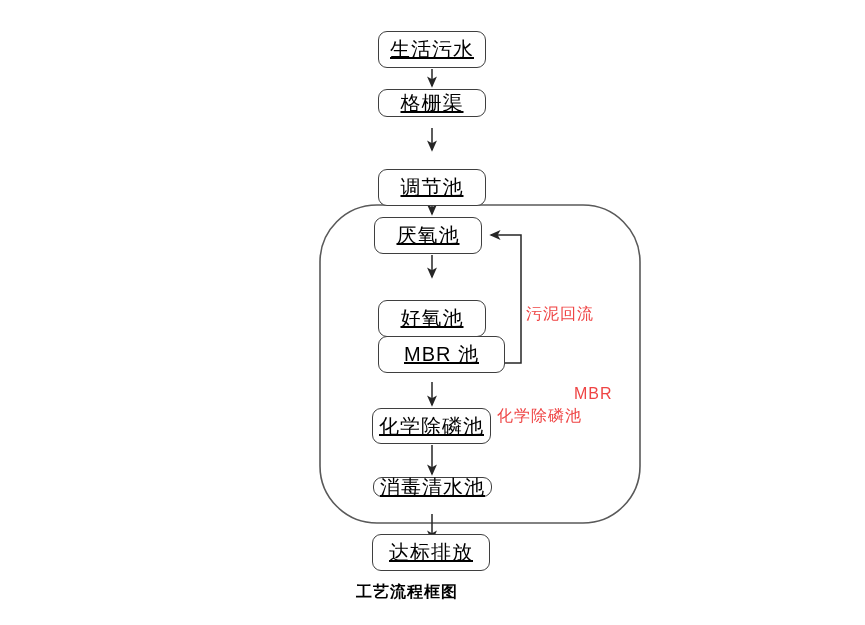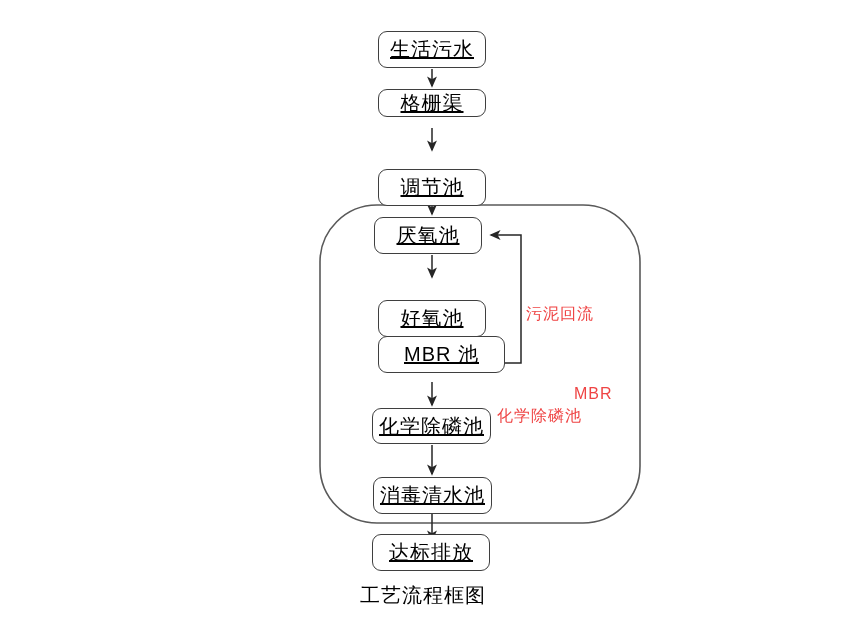--- a/index.html
+++ b/index.html
@@ -37,40 +37,40 @@
     white-space: nowrap;
     text-decoration: underline;
   }
   .n1 { left: 378px; top: 31px;  width: 108px; height: 37px; }
   .n2 { left: 378px; top: 89px;  width: 108px; height: 28px; }
   .n3 { left: 378px; top: 153px; width: 108px; height: 37px; margin-top: 16px; }
   .n4 { left: 374px; top: 217px; width: 108px; height: 37px; }
   .n5 { left: 378px; top: 280px; width: 108px; height: 37px; margin-top: 20px; }
   .n6 { left: 378px; top: 336px; width: 127px; height: 37px; }
   .n7 { left: 372px; top: 408px; width: 119px; height: 36px; }
-  .n8 { left: 373px; top: 477px; width: 119px; height: 37px; }
+  .n8 { left: 373px; top: 477px; width: 119px; height: 20px; }
   .n9 { left: 372px; top: 534px; width: 118px; height: 37px; }
   .float-label {
     position: absolute;
     color: #ef4444;
     font-size: 16px;
     letter-spacing: 1px;
     white-space: nowrap;
   }
   .lbl-sludge { left: 526px; top: 304px; }
   .lbl-mbr-1  { left: 538px; top: 385px; margin-left: 36px; }
   .lbl-mbr-2  { left: 497px; top: 406px; }
   .caption {
     position: absolute;
     left: 356px;
     top: 582px;
     width: 130px;
-    text-align: right;
-    font-size: 20px;
-    font-weight: normal;
+    text-align: left;
+    font-size: 16px;
+    font-weight: bold;
     letter-spacing: 1px;
     color: #000000;
     font-family: "Liberation Serif", "DejaVu Serif", serif;
     white-space: nowrap;
   }
 </style>
 </head>
 <body>
 
 <div class="canvas">

